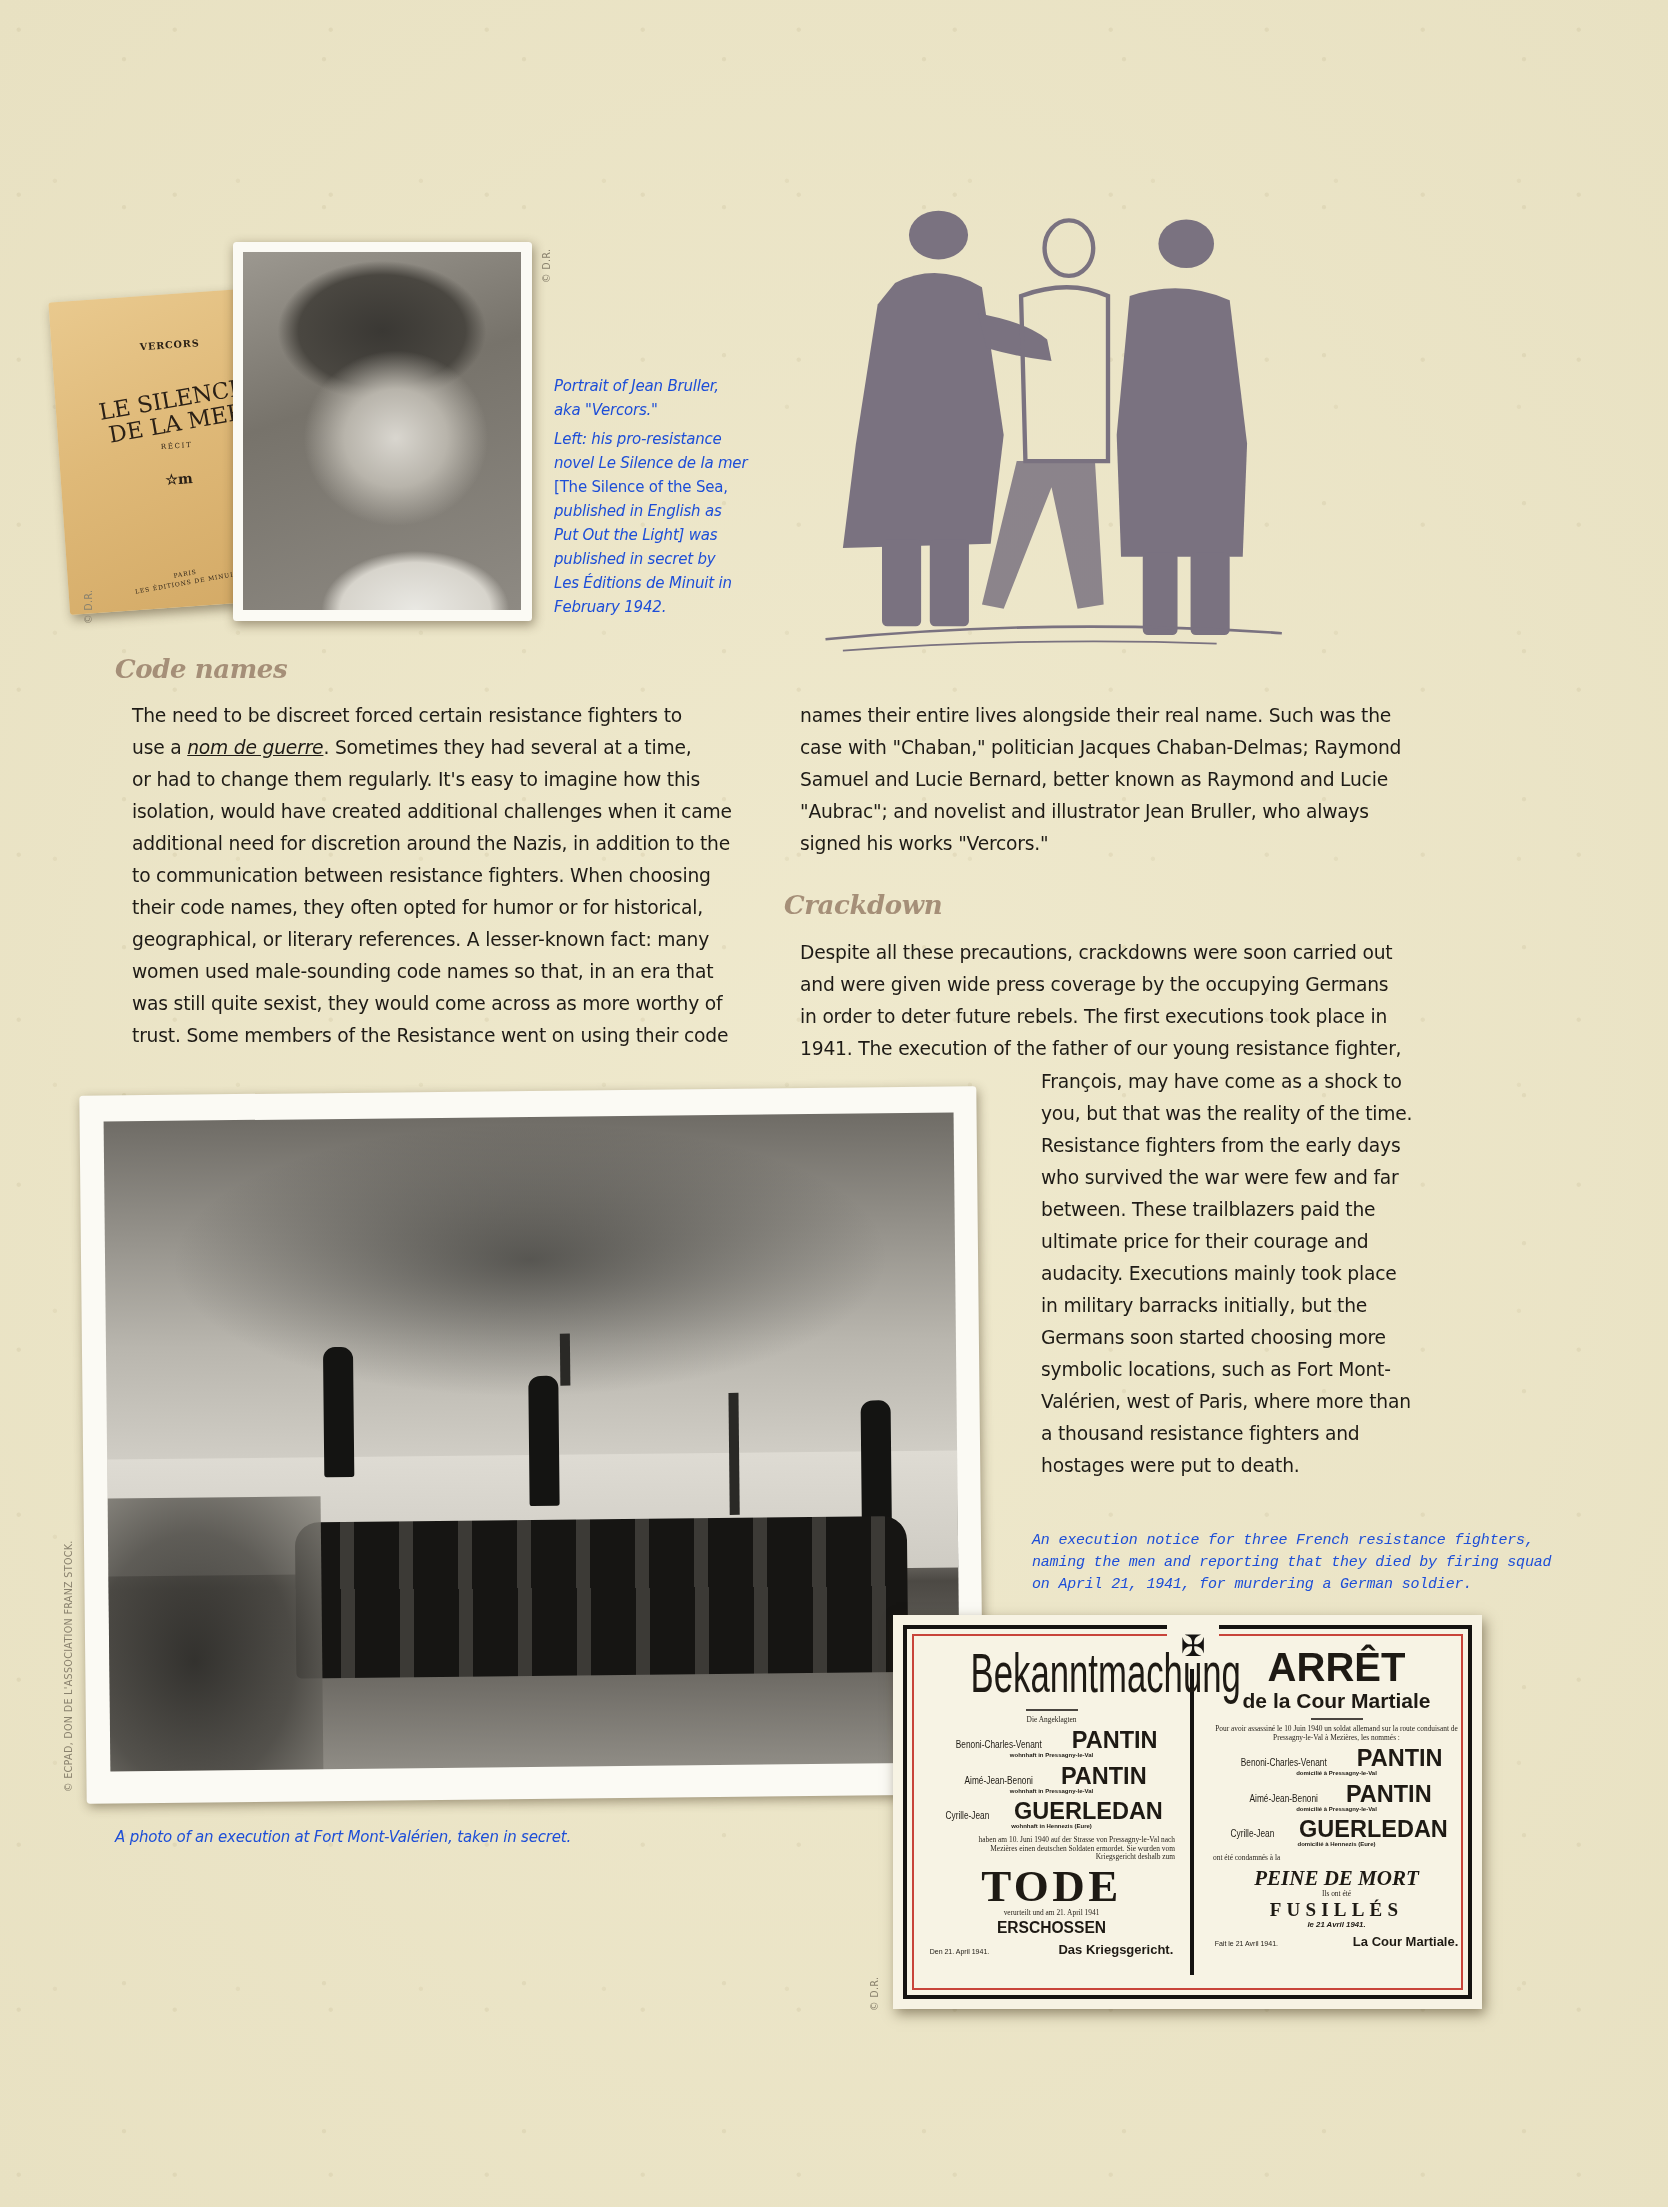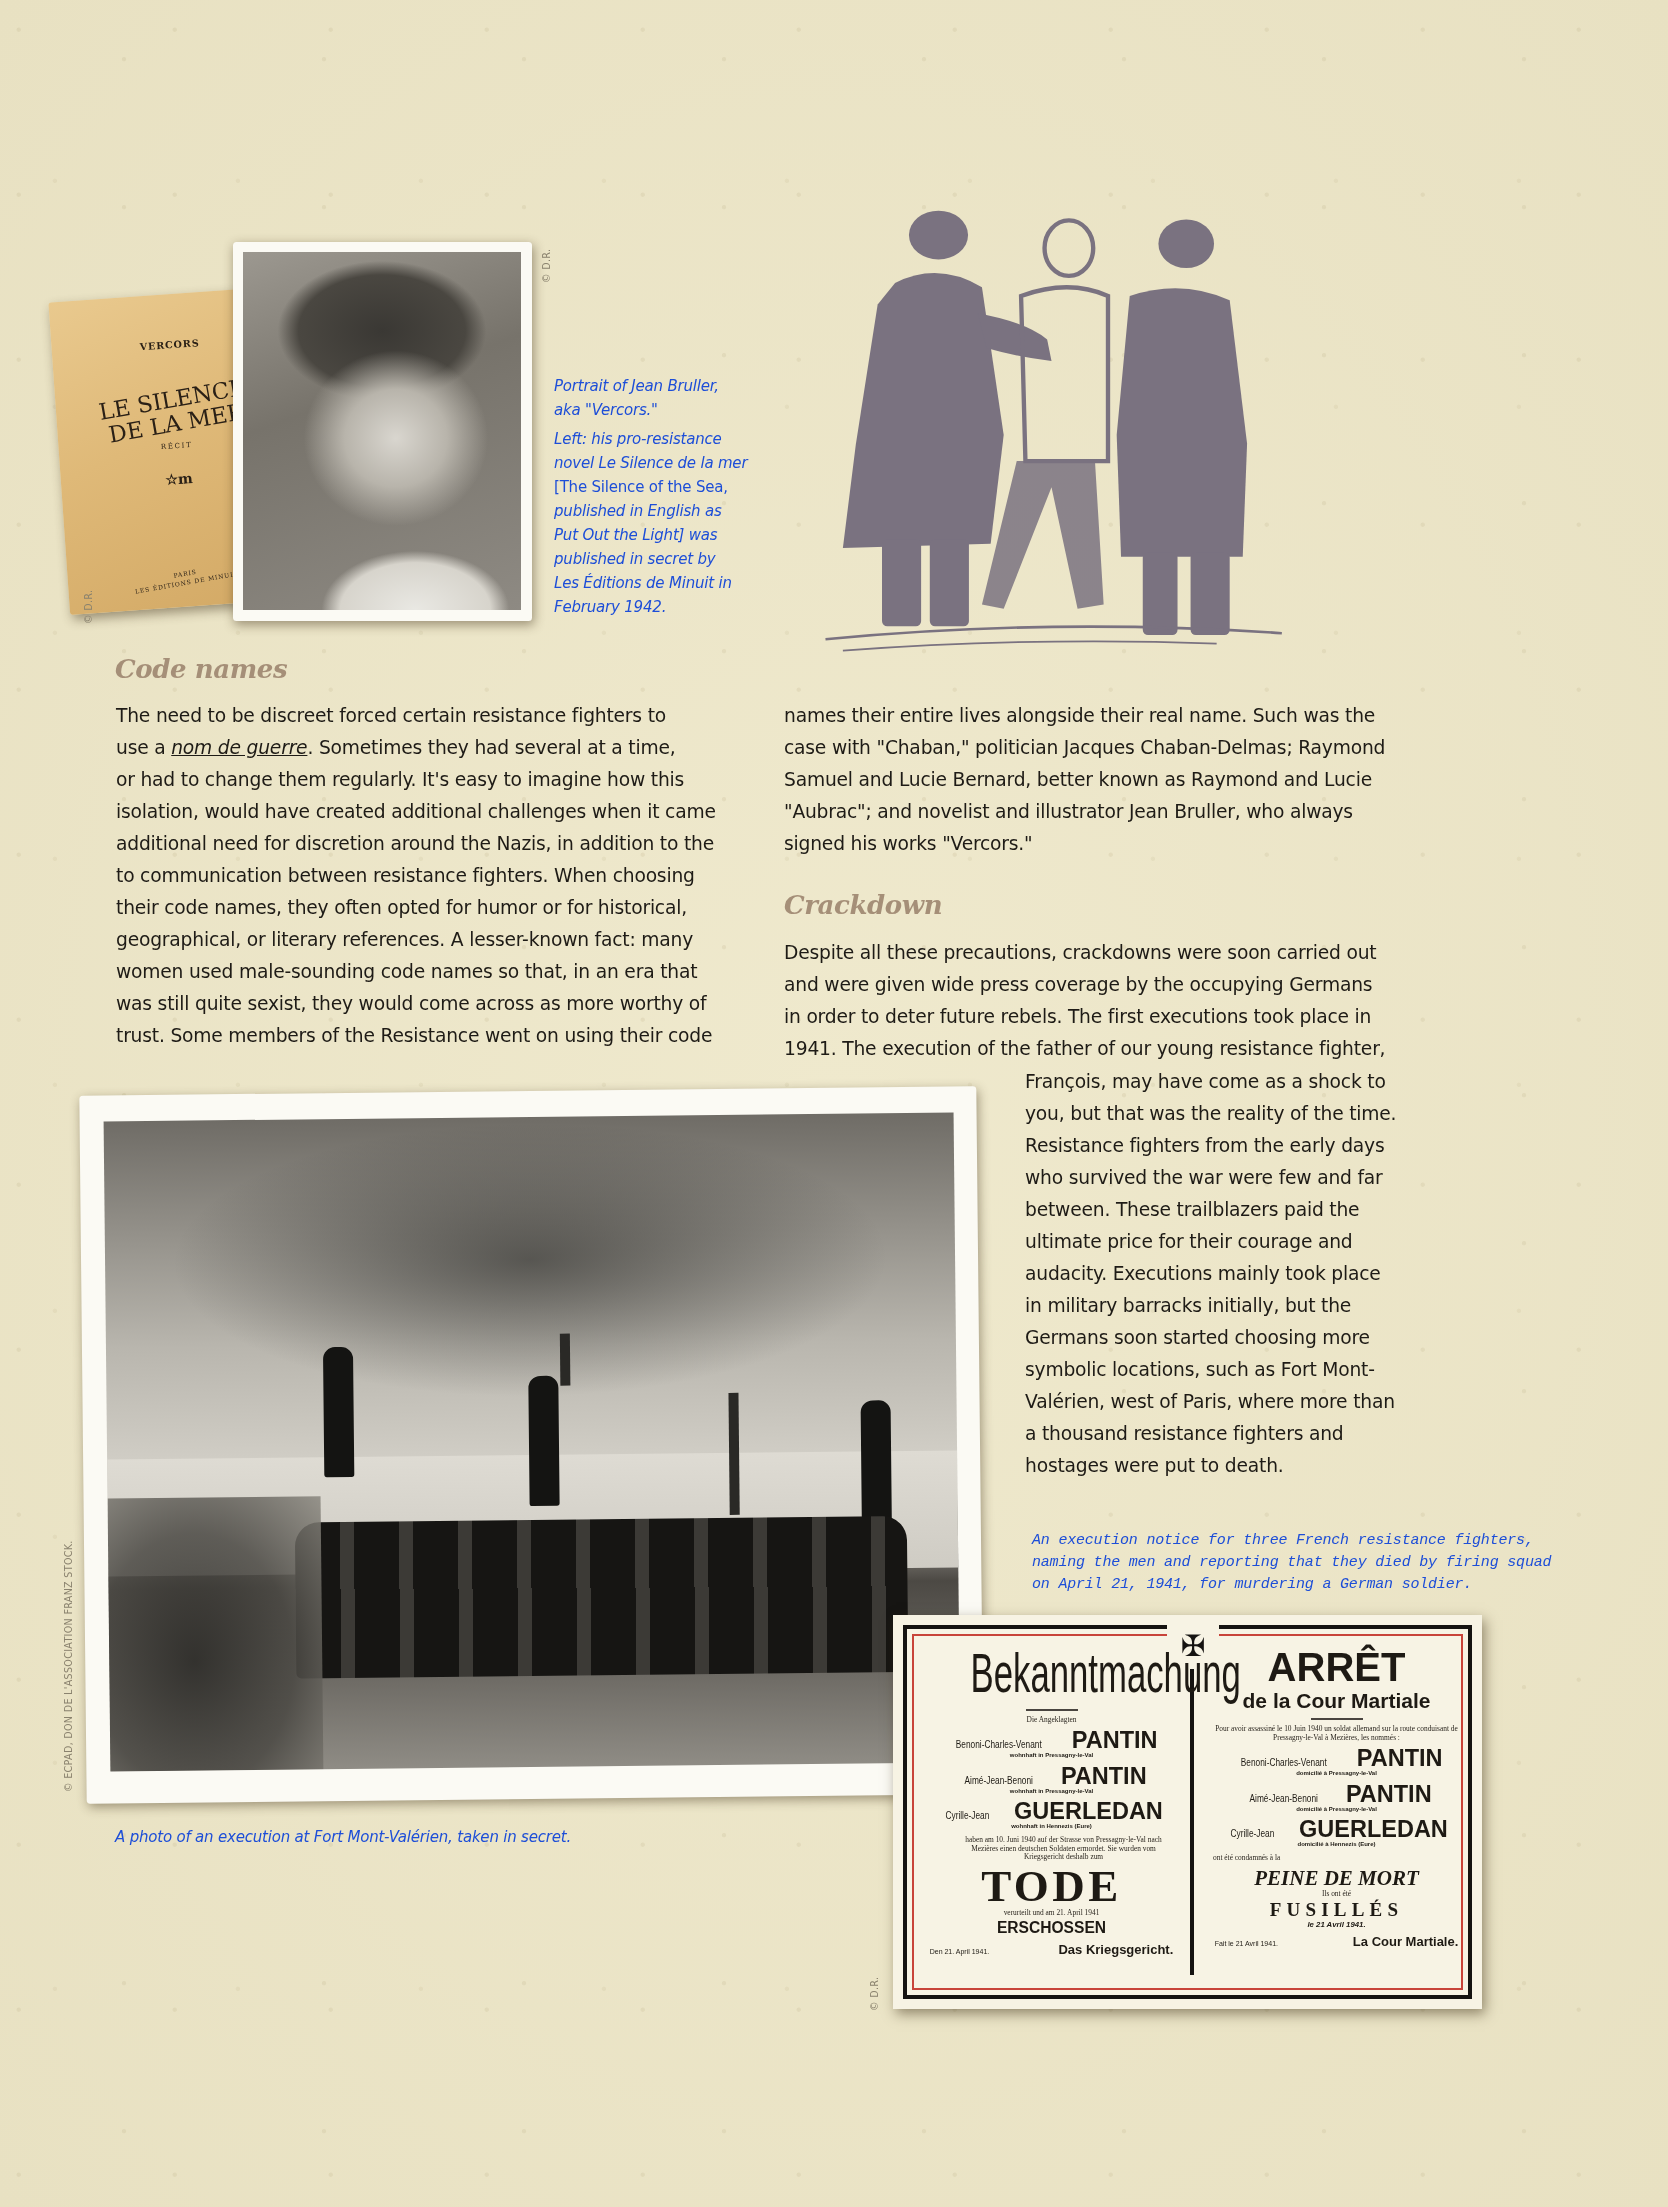--- a/index.html
+++ b/index.html
@@ -28,20 +28,21 @@
     color: #a58f78;
     letter-spacing: -0.4px;
   }
   .body-text {
     position: absolute;
     font-family: "DejaVu Sans", sans-serif;
     font-size: 18.7px;
     line-height: 32px;
     color: #1e1b16;
     letter-spacing: -0.2px;
+    margin-left: 16px;
   }
   .body-text .line { display: block; white-space: nowrap; }
   .body-text em { font-style: italic; text-decoration: underline; }
 
   .caption {
     position: absolute;
     font-family: "DejaVu Sans", sans-serif;
     font-style: italic;
     font-size: 15px;
     line-height: 24px;
@@ -317,21 +318,21 @@
     <div class="name-row">
       <span class="given">Aimé-Jean-Benoni</span>
       <span class="surname">PANTIN</span>
     </div>
     <div class="residence">wohnhaft in Pressagny-le-Val</div>
     <div class="name-row">
       <span class="given">Cyrille-Jean</span>
       <span class="surname">GUERLEDAN</span>
     </div>
     <div class="residence">wohnhaft in Hennezis (Eure)</div>
-    <div class="small" style="margin-top:5.2px; text-align:center; padding:0 7px;margin-left:24px;">haben am 10. Juni 1940 auf der Strasse von Pressagny-le-Val nach Mezières einen deutschen Soldaten ermordet. Sie wurden vom Kriegsgericht deshalb zum</div>
+    <div class="small" style="margin-top:5.2px; text-align:right; padding:0 7px;margin-left:24px;">haben am 10. Juni 1940 auf der Strasse von Pressagny-le-Val nach Mezières einen deutschen Soldaten ermordet. Sie wurden vom Kriegsgericht deshalb zum</div>
     <div class="sentence-de">TODE</div>
     <div class="small">verurteilt und am 21. April 1941</div>
     <div class="shot">ERSCHOSSEN</div>
     <div class="footer">
       <span class="fdate">Den 21. April 1941.</span>
       <span class="signer">Das Kriegsgericht.</span>
     </div>
   </div>
 
   <div class="col right">

